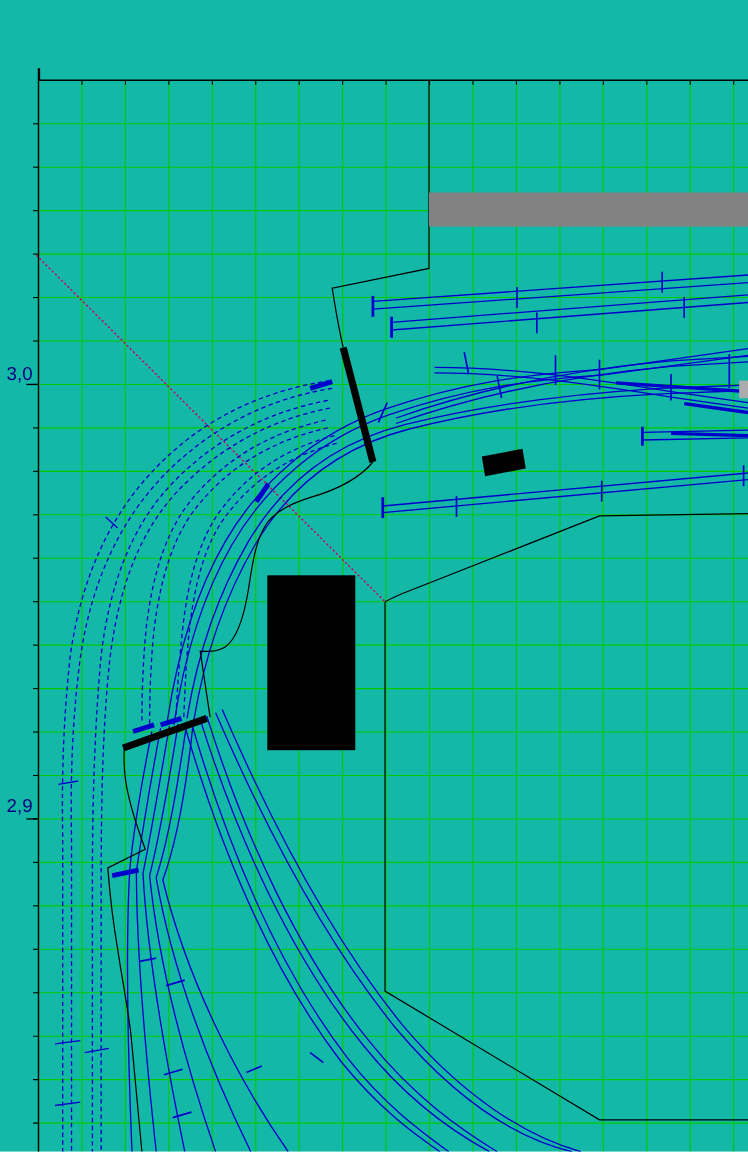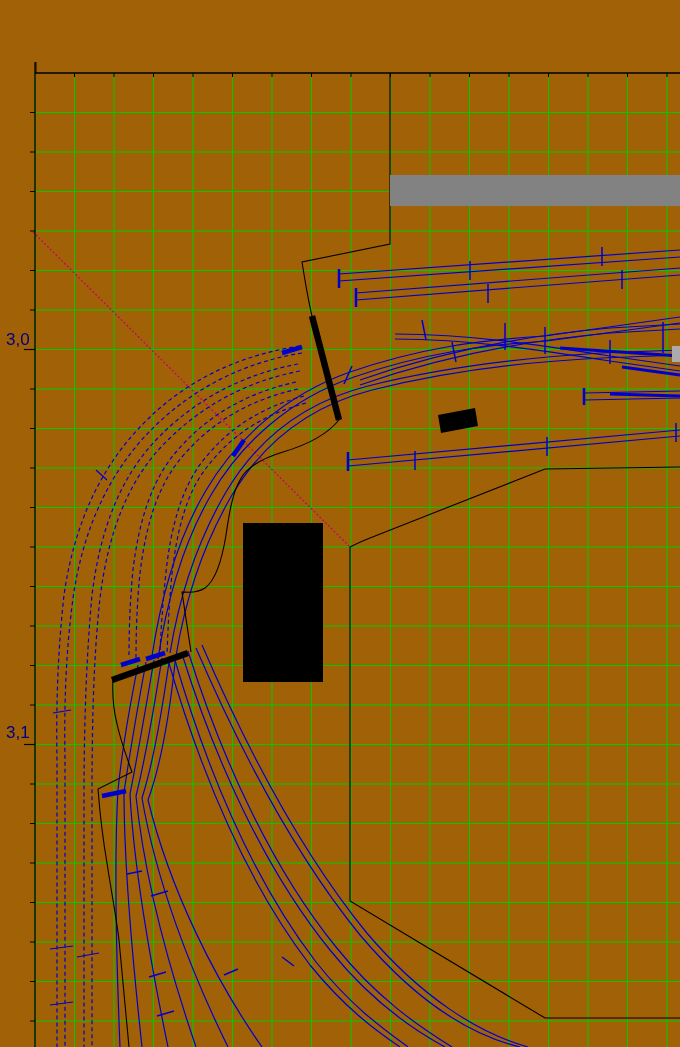--- a/index.html
+++ b/index.html
@@ -1,19 +1,19 @@
 <!DOCTYPE html>
 <html><head>
 <meta charset="utf-8">
 <style>
   html,body{margin:0;padding:0;background:#fff;}
   .stage{
     position:relative;
     width:680px;height:1047px;
-    background:#a16207;
+    background:#14b8a6;
     overflow:hidden;
     font-family:"Liberation Sans", sans-serif;
   }
   .stage svg{position:absolute;left:0;top:0;}
   .axis-label{
     position:absolute;
     font-size:17px;
     line-height:19px;
     color:#000080;
     letter-spacing:0px;
@@ -192,14 +192,14 @@
       <line x1="30" y1="863" x2="35" y2="863" stroke="#000000" stroke-width="1"></line>
       <line x1="30" y1="902.5" x2="35" y2="902.5" stroke="#000000" stroke-width="1"></line>
       <line x1="30" y1="942" x2="35" y2="942" stroke="#000000" stroke-width="1"></line>
       <line x1="30" y1="981.5" x2="35" y2="981.5" stroke="#000000" stroke-width="1"></line>
       <line x1="30" y1="1021" x2="35" y2="1021" stroke="#000000" stroke-width="1"></line>
       <line x1="24" y1="349.5" x2="35" y2="349.5" stroke="#000000" stroke-width="1.2"></line>
       <line x1="24" y1="744.5" x2="35" y2="744.5" stroke="#000000" stroke-width="1.2"></line>
     </svg>
 
   <div class="axis-label" style="left: 6px; top: 330px;">3,0</div>
-  <div class="axis-label" style="left: 6px; top: 723px;">3,1</div>
+  <div class="axis-label" style="left: 6px; top: 723px;">2,9</div>
 </div>
 
 </body></html>

